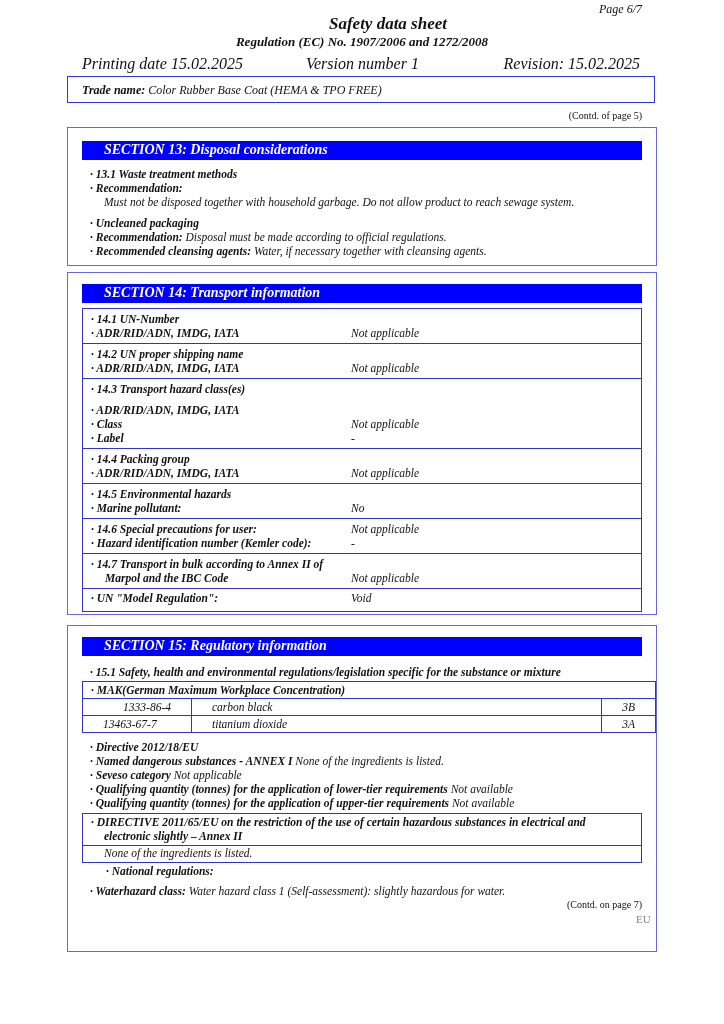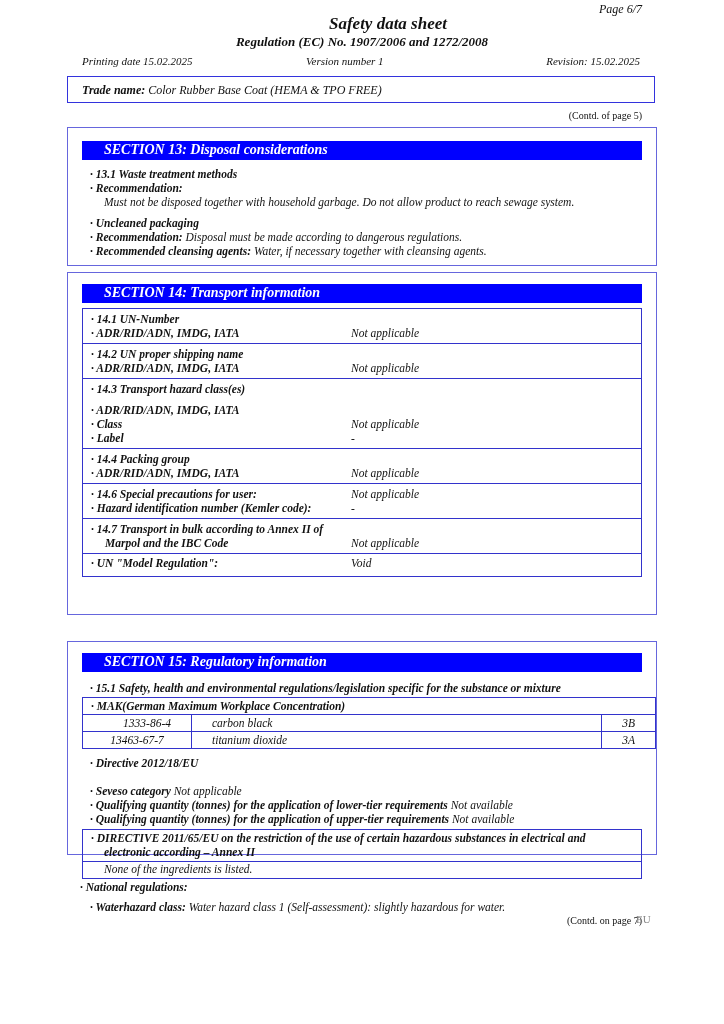--- a/index.html
+++ b/index.html
@@ -3,21 +3,21 @@
 <meta charset="utf-8">
 <style>
   html, body { margin:0; padding:0; background:#ffffff; }
   body { width:724px; height:1024px; position:relative; overflow:hidden;
          font-family:"Liberation Serif","DejaVu Serif",serif; color:#111; }
   .abs { position:absolute; }
   .bold { font-weight:bold; }
   .page-num { right:82px; top:2px; font-size:12px; font-style:italic; }
   .title { left:0; width:724px; text-align:center; top:14px; font-size:17px; font-weight:bold; font-style:italic;margin-left:26px; }
   .subtitle { left:0; width:724px; text-align:center; top:34px; font-size:13px; font-weight:bold; font-style:italic; }
-  .meta { top:55px; font-size:11px; font-style:italic; }
+  .meta { top:55px; font-size:16px; font-style:italic; }
   .tradebox { left:67px; top:76px; width:588px; height:27px; border:1px solid #3333dd; box-sizing:border-box;
               font-size:12px; font-style:italic; padding:6px 0 0 14px; }
   .contd-top { right:82px; top:110px; font-size:10px; }
   .panel { left:67px; border:1px solid #6666dd; box-sizing:border-box; }
   .sec-head { position:absolute; left:14px; right:14px; height:19px; background:#0000ff; color:#fff;
               font-size:14px; font-weight:bold; font-style:italic; padding:1px 0 0 22px; box-sizing:border-box; }
   .line { position:absolute; font-size:11.5px; font-style:italic; white-space:nowrap; }
   .tbox { position:absolute; left:14px; right:14px; border:1px solid #3333cc; box-sizing:border-box; }
   .row { position:relative; border-bottom:1px solid #3333cc; box-sizing:border-box; }
   .row:last-child { border-bottom:none; }
@@ -40,21 +40,21 @@
   <span>Color Rubber Base Coat (HEMA &amp; TPO FREE)</span>
 </div>
 <div class="abs contd-top">(Contd. of page 5)</div>
 
 <div class="abs panel" style="top:127px;height:139px;width:590px;text-decoration:underline;">
   <div class="sec-head" style="top:13px">SECTION 13: Disposal considerations</div>
   <div class="line bold" style="left:22px;top:40px">· 13.1 Waste treatment methods</div>
   <div class="line bold" style="left:22px;top:54px">· Recommendation:</div>
   <div class="line" style="left:36px;top:68px">Must not be disposed together with household garbage. Do not allow product to reach sewage system.</div>
   <div class="line bold" style="left:22px;top:89px">· Uncleaned packaging</div>
-  <div class="line" style="left:22px;top:103px"><b>· Recommendation:</b><span> Disposal must be made according to dangerous  regulations.</span></div>
+  <div class="line" style="left:22px;top:103px"><b>· Recommendation:</b><span> Disposal must be made according to official  regulations.</span></div>
   <div class="line" style="left:22px;top:117px"><b>· Recommended cleansing agents:</b><span> Water, if necessary together with cleansing  agents.</span></div>
 </div>
 
 <div class="abs panel" style="top:272px;height:343px;width:590px;">
   <div class="sec-head" style="top:11px">SECTION 14: Transport information</div>
   <div class="tbox" style="top:35px">
     <div class="row" style="height:35px">
       <div class="line bold" style="left:8px;top:4px">· 14.1 UN-Number</div>
       <div class="line bold" style="left:8px;top:18px">· ADR/RID/ADN, IMDG, IATA</div>
       <div class="line" style="left:268px;top:18px">Not applicable</div>
@@ -71,67 +71,73 @@
       <div class="line" style="left:268px;top:39px">Not applicable</div>
       <div class="line bold" style="left:8px;top:53px">· Label</div>
       <div class="line" style="left:268px;top:53px">-</div>
     </div>
     <div class="row" style="height:35px">
       <div class="line bold" style="left:8px;top:4px">· 14.4 Packing group</div>
       <div class="line bold" style="left:8px;top:18px">· ADR/RID/ADN, IMDG, IATA</div>
       <div class="line" style="left:268px;top:18px">Not applicable</div>
     </div>
     <div class="row" style="height:35px">
+      <div class="line bold" style="left:8px;top:4px">· 14.5 Environmental hazards</div>
+      <div class="line bold" style="left:8px;top:18px">· Marine pollutant:</div>
+      <div class="line" style="left:268px;top:18px">No</div>
+    </div>
+    <div class="row" style="height:35px">
       <div class="line bold" style="left:8px;top:4px">· 14.6 Special precautions for user:</div>
       <div class="line" style="left:268px;top:4px">Not applicable</div>
       <div class="line bold" style="left:8px;top:18px">· Hazard identification number (Kemler code):</div>
       <div class="line" style="left:268px;top:18px">-</div>
     </div>
     <div class="row" style="height:35px">
       <div class="line bold" style="left:8px;top:4px">· 14.7 Transport in bulk according to Annex II of</div>
       <div class="line bold" style="left:22px;top:18px">Marpol and the IBC Code</div>
       <div class="line" style="left:268px;top:18px">Not applicable</div>
     </div>
     <div class="row" style="height:22px">
       <div class="line bold" style="left:8px;top:3px">· UN "Model Regulation":</div>
       <div class="line" style="left:268px;top:3px">Void</div>
     </div>
   </div>
 </div>
 
-<div class="abs panel" style="top:625px;height:214px;width:590px;margin-top:16px;">
+<div class="abs panel" style="top:625px;height:327px;width:590px;">
   <div class="sec-head" style="top:11px">SECTION 15: Regulatory information</div>
   <div class="line bold" style="left:22px;top:40px">· 15.1 Safety, health and environmental regulations/legislation specific for the substance or mixture</div>
   <table class="mak-table" style="top:55px">
     <tbody>
         <tr>
           <td colspan="3" class="bold" style="padding-left:8px">· MAK(German Maximum Workplace Concentration)</td>
         </tr>
     <tr>
       <td style="width:68px;text-align:right">1333-86-4</td>
       <td>carbon black</td>
       <td style="width:12px">3B</td>
     </tr>
     <tr>
-      <td style="text-align:center">13463-67-7</td>
+      <td style="text-align:left">13463-67-7</td>
       <td>titanium dioxide</td>
       <td>3A</td>
     </tr>
   </tbody>
     </table>
   <div class="line bold" style="left:22px;top:115px">· Directive 2012/18/EU</div>
+  <div class="line" style="left:22px;top:129px"><b>· Named dangerous substances - ANNEX I</b><span> None of the ingredients is  listed.</span></div>
   <div class="line" style="left:22px;top:143px"><b>· Seveso category</b><span> Not applicable</span></div>
   <div class="line" style="left:22px;top:157px"><b>· Qualifying quantity (tonnes) for the application of lower-tier requirements</b><span> Not available</span></div>
   <div class="line" style="left:22px;top:171px"><b>· Qualifying quantity (tonnes) for the application of upper-tier requirements</b><span> Not available</span></div>
   <div class="tbox" style="top:187px;height:50px">
     <div class="row" style="height:32px">
       <div class="line bold" style="left:8px;top:2px">· DIRECTIVE 2011/65/EU on the restriction of the use of certain hazardous substances in electrical and</div>
-      <div class="line bold" style="left:21px;top:16px">electronic according – Annex II</div>
+      <div class="line bold" style="left:21px;top:16px">electronic slightly – Annex II</div>
     </div>
     <div class="row" style="height:17px">
       <div class="line" style="left:21px;top:1px">None of the ingredients is listed.</div>
     </div>
   </div>
-  <div class="line bold" style="left:12px;top:239px">· National regulations:</div>
+  <div class="line bold" style="left:38px;top:239px">· National regulations:</div>
   <div class="line" style="left:22px;top:259px"><b>· Waterhazard class:</b><span> Water hazard class 1 (Self-assessment): slightly hazardous for  water.</span></div>
   <div class="line" style="right:14px;top:273px;font-style:normal;font-size:10px">(Contd. on page 7)</div>
 </div>
 <div class="abs" style="left:636px;top:913px;font-size:11px;color:#888">EU</div>
 
 </body></html>

